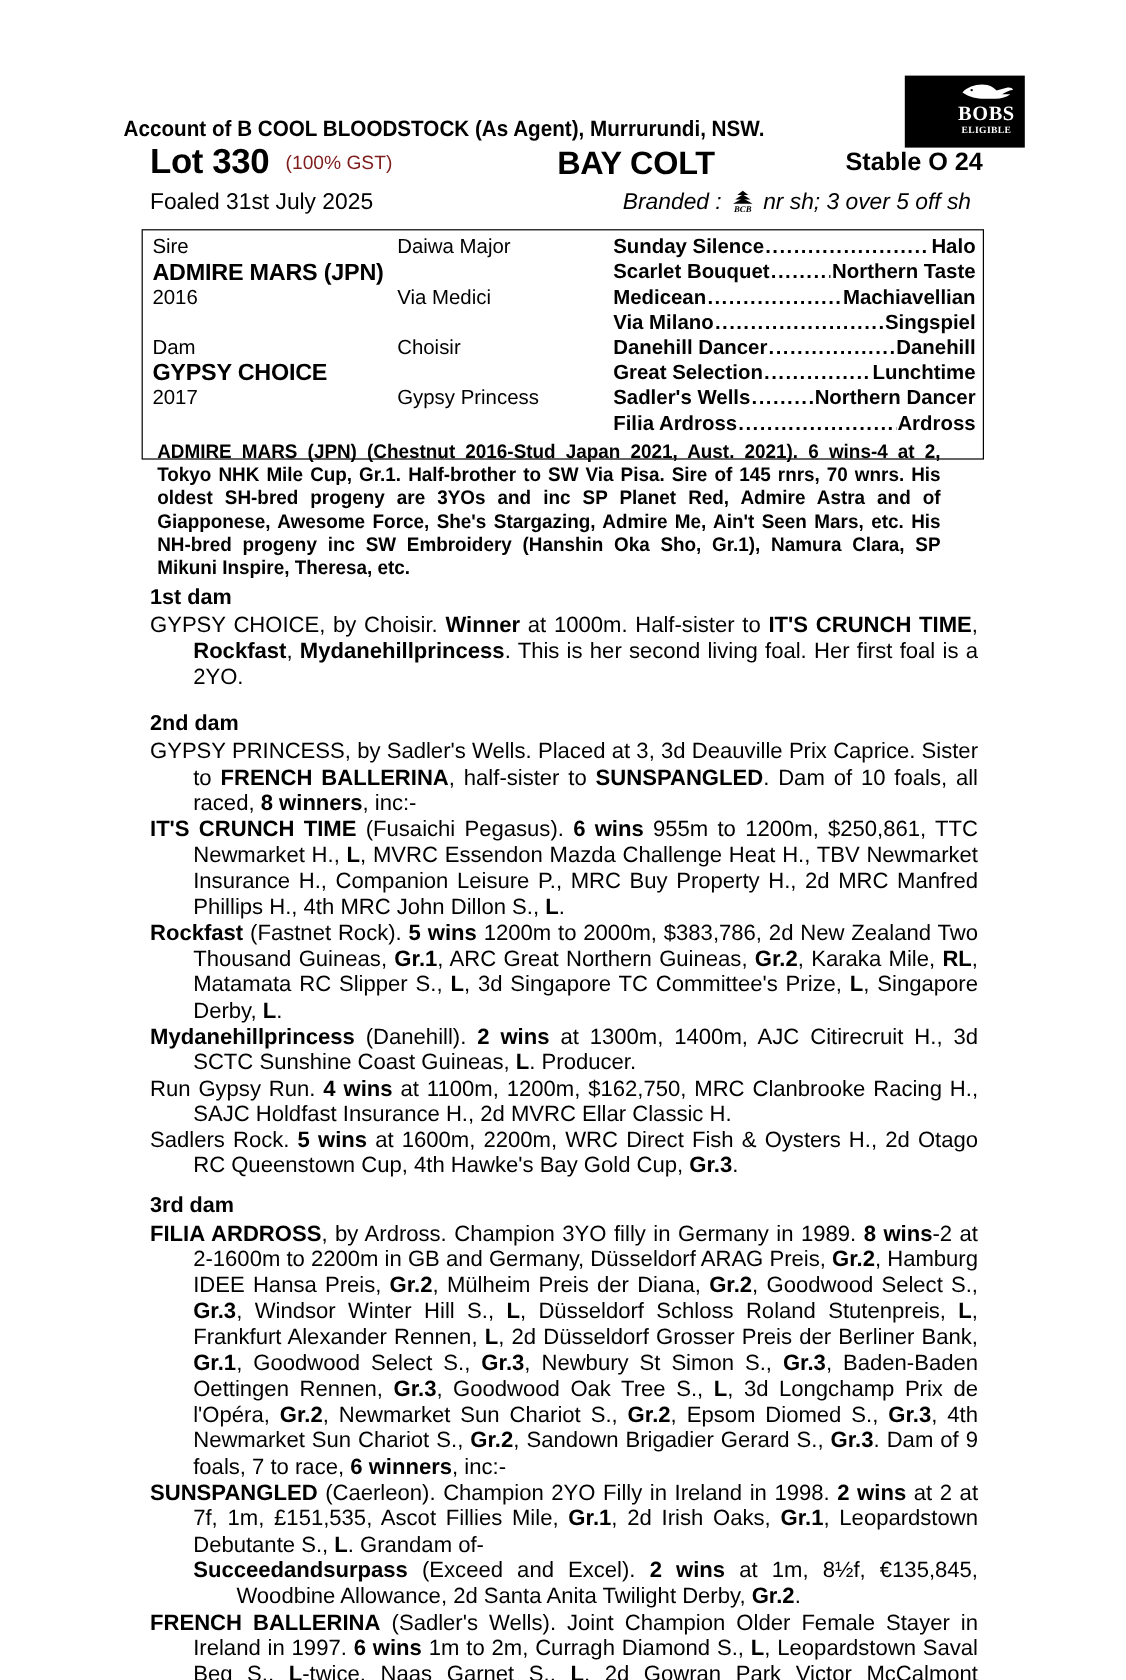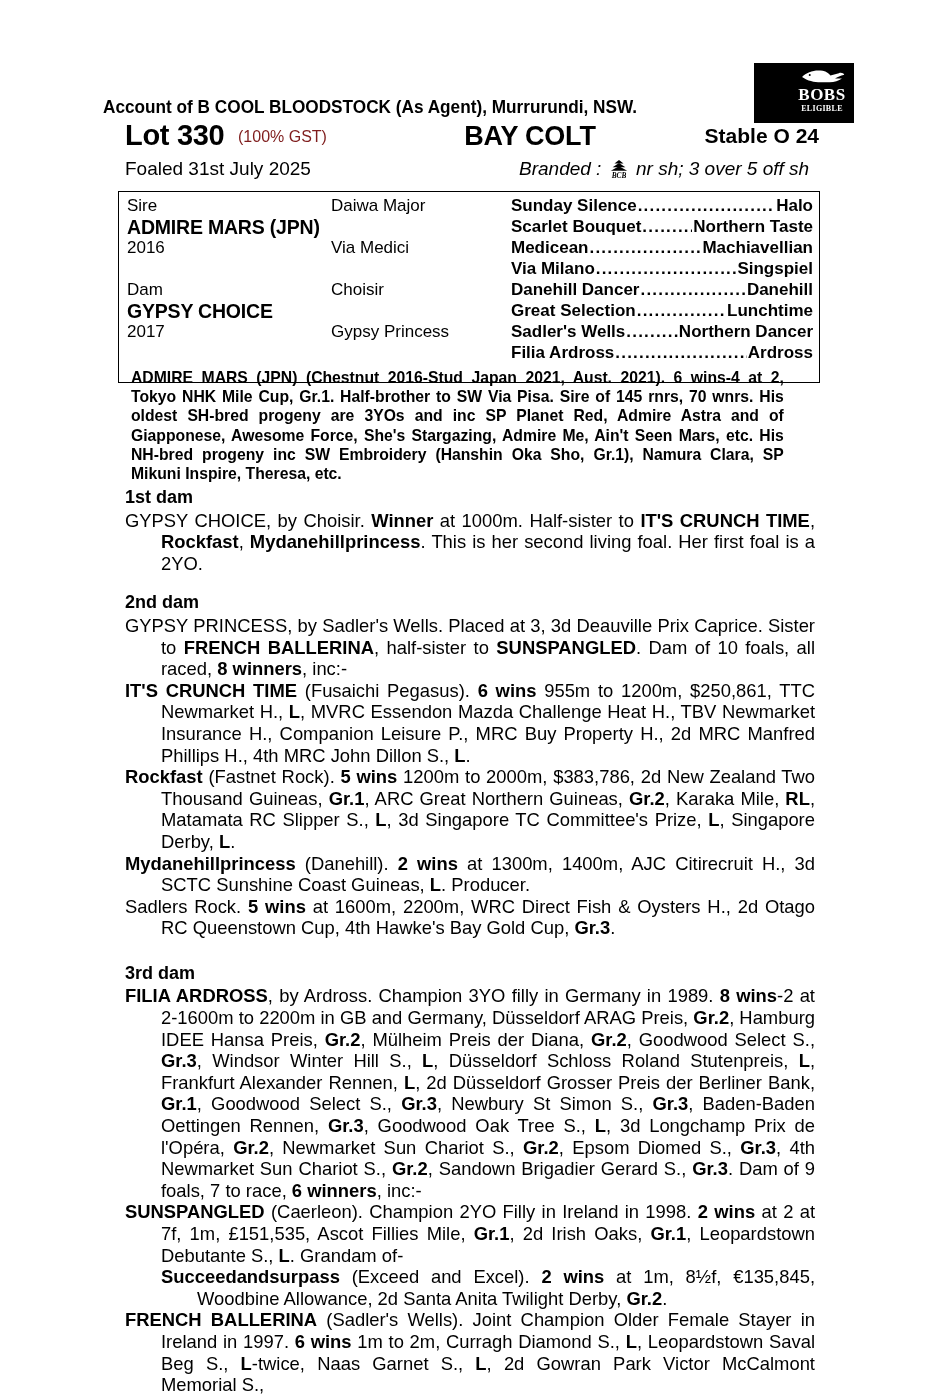--- a/index.html
+++ b/index.html
@@ -357,21 +357,22 @@
   <div class="sire-blurb">ADMIRE MARS (JPN) (Chestnut 2016-Stud Japan 2021, Aust. 2021). 6 wins-4 at 2, Tokyo NHK Mile Cup, Gr.1. Half-brother to SW Via Pisa. Sire of 145 rnrs, 70 wnrs. His oldest SH-bred progeny are 3YOs and inc SP Planet Red, Admire Astra and of Giapponese, Awesome Force, She's Stargazing, Admire Me, Ain't Seen Mars, etc. His NH-bred progeny inc SW Embroidery (Hanshin Oka Sho, Gr.1), Namura Clara, SP Mikuni Inspire, Theresa, etc.</div>
 
   <div class="prose" id="prose" style="top: 487px;">
       <div class="damhdr">1st dam</div>
       <div class="entry"><span class="hang" style="margin-left: -36px;"><span>GYPSY CHOICE, by Choisir. </span><b>Winner</b><span> at 1000m. Half-sister to </span><b>IT'S CRUNCH TIME</b><span>, </span><b>Rockfast</b><span>, </span><b>Mydanehillprincess</b><span>. This is her second living foal. Her first foal is a 2YO.</span></span></div>
       <div class="damhdr" style="margin-top: 18px;">2nd dam</div>
       <div class="entry"><span class="hang" style="margin-left: -36px;"><span>GYPSY PRINCESS, by Sadler's Wells. Placed at 3, 3d Deauville Prix Caprice. Sister to </span><b>FRENCH BALLERINA</b><span>, half-sister to </span><b>SUNSPANGLED</b><span>. Dam of 10 foals, all raced, </span><b>8 winners</b><span>, inc:-</span></span></div>
       <div class="entry"><span class="hang" style="margin-left: -36px;"><b>IT'S CRUNCH TIME</b><span> (Fusaichi Pegasus). </span><b>6 wins</b><span> 955m to 1200m, $250,861, TTC Newmarket H., </span><b>L</b><span>, MVRC Essendon Mazda Challenge Heat H., TBV Newmarket Insurance H., Companion Leisure P., MRC Buy Property H., 2d MRC Manfred Phillips H., 4th MRC John Dillon S., </span><b>L</b><span>.</span></span></div>
       <div class="entry"><span class="hang" style="margin-left: -36px;"><b>Rockfast</b><span> (Fastnet Rock). </span><b>5 wins</b><span> 1200m to 2000m, $383,786, 2d New Zealand Two Thousand Guineas, </span><b>Gr.1</b><span>, ARC Great Northern Guineas, </span><b>Gr.2</b><span>, Karaka Mile, </span><b>RL</b><span>, Matamata RC Slipper S., </span><b>L</b><span>, 3d Singapore TC Committee's Prize, </span><b>L</b><span>, Singapore Derby, </span><b>L</b><span>.</span></span></div>
       <div class="entry"><span class="hang" style="margin-left: -36px;"><b>Mydanehillprincess</b><span> (Danehill). </span><b>2 wins</b><span> at 1300m, 1400m, AJC Citirecruit H., 3d SCTC Sunshine Coast Guineas, </span><b>L</b><span>. Producer.</span></span></div>
+      <div class="entry"><span class="hang" style="margin-left: -36px;"><span>Run Gypsy Run. </span><b>4 wins</b><span> at 1100m, 1200m, $162,750, MRC Clanbrooke Racing H., SAJC Holdfast Insurance H., 2d MVRC Ellar Classic H.</span></span></div>
       <div class="entry"><span class="hang" style="margin-left: -36px;"><span>Sadlers Rock. </span><b>5 wins</b><span> at 1600m, 2200m, WRC Direct Fish &amp; Oysters H., 2d Otago RC Queenstown Cup, 4th Hawke's Bay Gold Cup, </span><b>Gr.3</b><span>.</span></span></div>
-      <div class="damhdr" style="margin-top: 24px;">3rd dam</div>
+      <div class="damhdr" style="margin-top: 12px;">3rd dam</div>
       <div class="entry"><span class="hang" style="margin-left: -36px;"><b>FILIA ARDROSS</b><span>, by Ardross. Champion 3YO filly in Germany in 1989. </span><b>8 wins</b><span>-2 at 2-1600m to 2200m in GB and Germany, Düsseldorf ARAG Preis, </span><b>Gr.2</b><span>, Hamburg IDEE Hansa Preis, </span><b>Gr.2</b><span>, Mülheim Preis der Diana, </span><b>Gr.2</b><span>, Goodwood Select S., </span><b>Gr.3</b><span>, Windsor Winter Hill S., </span><b>L</b><span>, Düsseldorf Schloss Roland Stutenpreis, </span><b>L</b><span>, Frankfurt Alexander Rennen, </span><b>L</b><span>, 2d Düsseldorf Grosser Preis der Berliner Bank, </span><b>Gr.1</b><span>, Goodwood Select S., </span><b>Gr.3</b><span>, Newbury St Simon S., </span><b>Gr.3</b><span>, Baden-Baden Oettingen Rennen, </span><b>Gr.3</b><span>, Goodwood Oak Tree S., </span><b>L</b><span>, 3d Longchamp Prix de l'Opéra, </span><b>Gr.2</b><span>, Newmarket Sun Chariot S., </span><b>Gr.2</b><span>, Epsom Diomed S., </span><b>Gr.3</b><span>, 4th Newmarket Sun Chariot S., </span><b>Gr.2</b><span>, Sandown Brigadier Gerard S., </span><b>Gr.3</b><span>. Dam of 9 foals, 7 to race, </span><b>6 winners</b><span>, inc:-</span></span></div>
       <div class="entry"><span class="hang" style="margin-left: -36px;"><b>SUNSPANGLED</b><span> (Caerleon). Champion 2YO Filly in Ireland in 1998. </span><b>2 wins</b><span> at 2 at 7f, 1m, £151,535, Ascot Fillies Mile, </span><b>Gr.1</b><span>, 2d Irish Oaks, </span><b>Gr.1</b><span>, Leopardstown Debutante S., </span><b>L</b><span>. Grandam of-</span></span></div>
       <div class="entry" style="padding-left: 72px;"><span class="hang" style="margin-left: -36px;"><b>Succeedandsurpass</b><span> (Exceed and Excel). </span><b>2 wins</b><span> at 1m, 8½f, €135,845, Woodbine Allowance, 2d Santa Anita Twilight Derby, </span><b>Gr.2</b><span>.</span></span></div>
       <div class="entry"><span class="hang" style="margin-left: -36px;"><b>FRENCH BALLERINA</b><span> (Sadler's Wells). Joint Champion Older Female Stayer in Ireland in 1997. </span><b>6 wins</b><span> 1m to 2m, Curragh Diamond S., </span><b>L</b><span>, Leopardstown Saval Beg S., </span><b>L</b><span>-twice, Naas Garnet S., </span><b>L</b><span>, 2d Gowran Park Victor McCalmont Memorial S., </span></span></div>
     </div>
 
 </div>
 
 </body></html>

